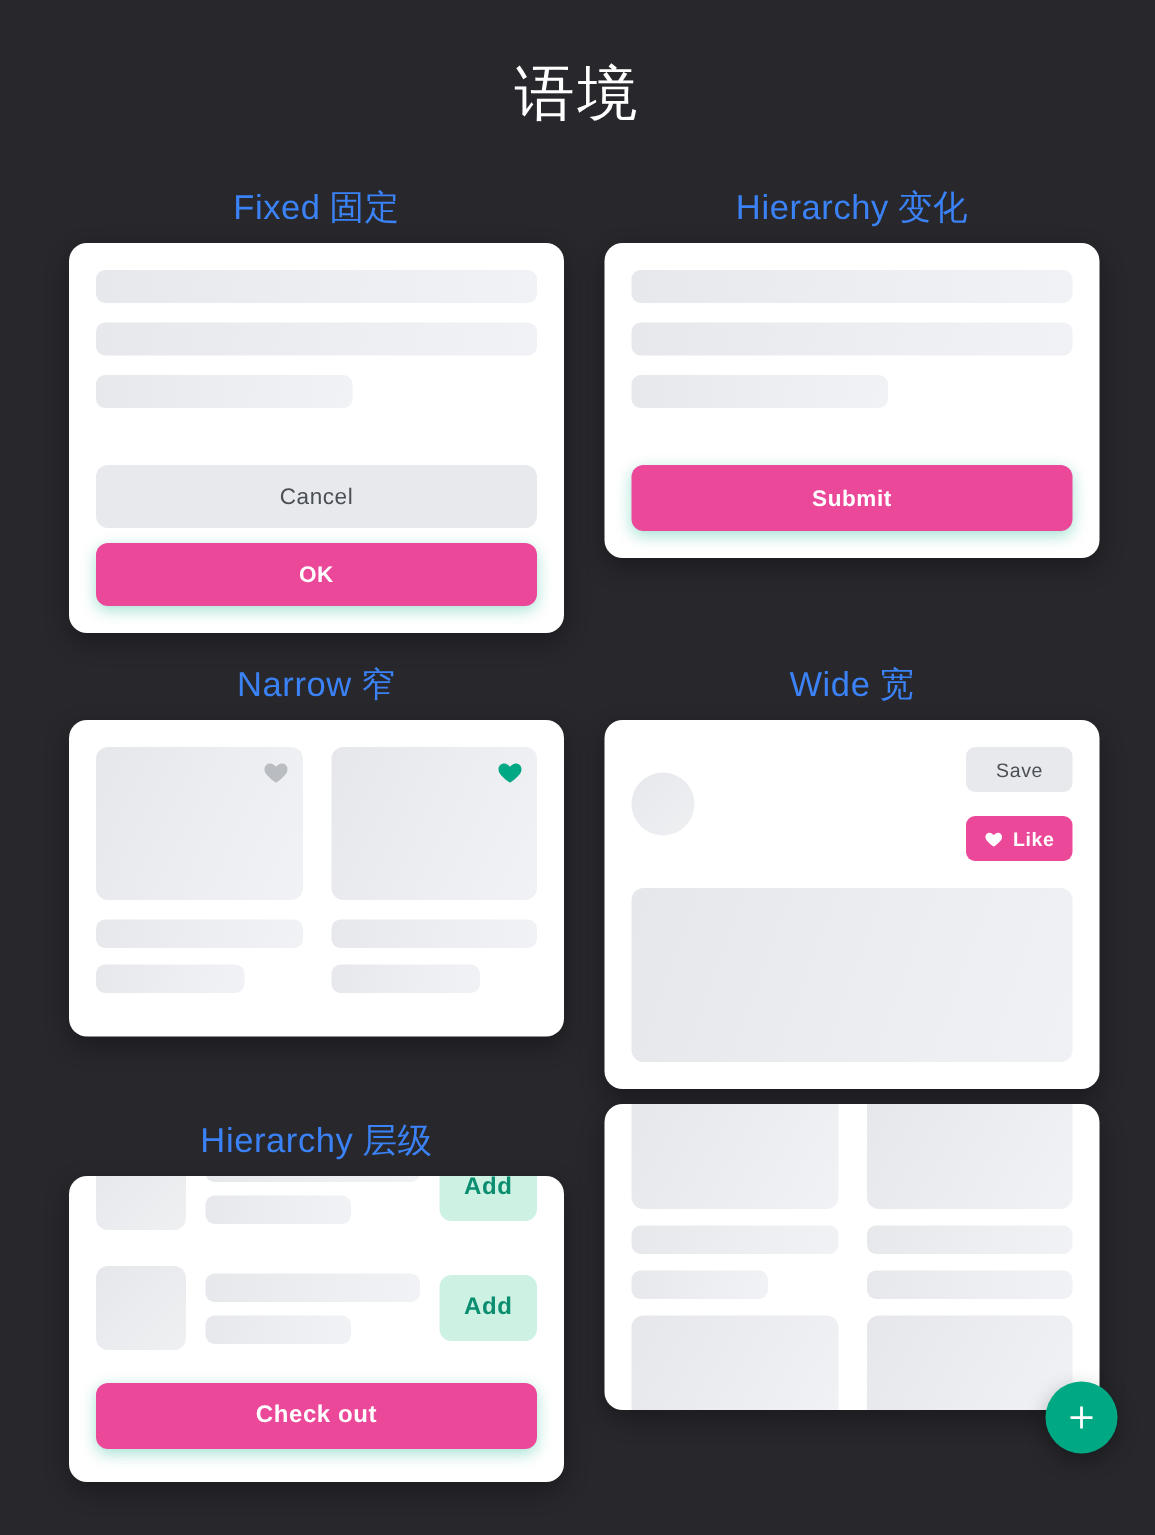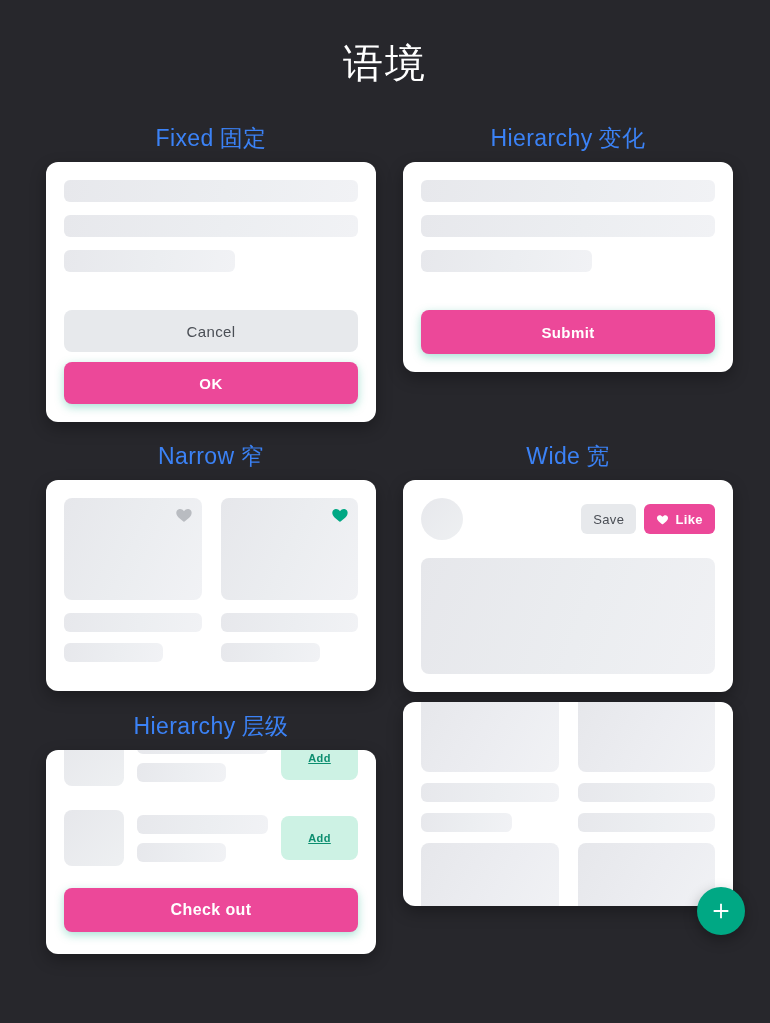--- a/index.html
+++ b/index.html
@@ -176,21 +176,22 @@
   .avatar {
     width: 42px;
     height: 42px;
     border-radius: 50%;
     background: linear-gradient(135deg, #e7e8ec 0%, #eef0f2 100%);
     flex: 0 0 auto;
   }
   .wide-actions {
     margin-left: auto;
     display: flex;
-    gap: 8px;
+    gap: 16px;
+    flex-direction: column;
   }
   .wide-actions .btn {
     height: 30px;
     padding: 0 12px;
     font-size: 13px;
     border-radius: 6px;
   }
   .wide-actions .btn-primary { box-shadow: none; gap: 6px; }
   .like-heart { width: 13px; height: 13px; display: block; }
   .hero {
@@ -216,25 +217,24 @@
     height: 56px;
     border-radius: 8px;
     background: linear-gradient(135deg, #e6e7eb 0%, #eef0f2 100%);
     flex: 0 0 auto;
   }
   .cart-lines { flex: 1 1 auto; }
   .cart-lines .sk { margin-bottom: 9px; }
   .cart-lines .sk:last-child { margin-bottom: 0; width: 68%; }
   .cart-row .btn-soft {
     flex: 0 0 auto;
-    width: 77px;
+    width: 65px;
     height: 44px;
-    font-size: 11px;
-    border-radius: 8px;
-    text-decoration: underline;
+    font-size: 16px;
+    border-radius: 8px;
   }
   .checkout-wrap { padding: 10px 18px 22px; }
   .checkout-wrap .btn {
     width: 100%;
     height: 44px;
     font-size: 16px;
   }
 
   
   .float-card { height: 204px; }

